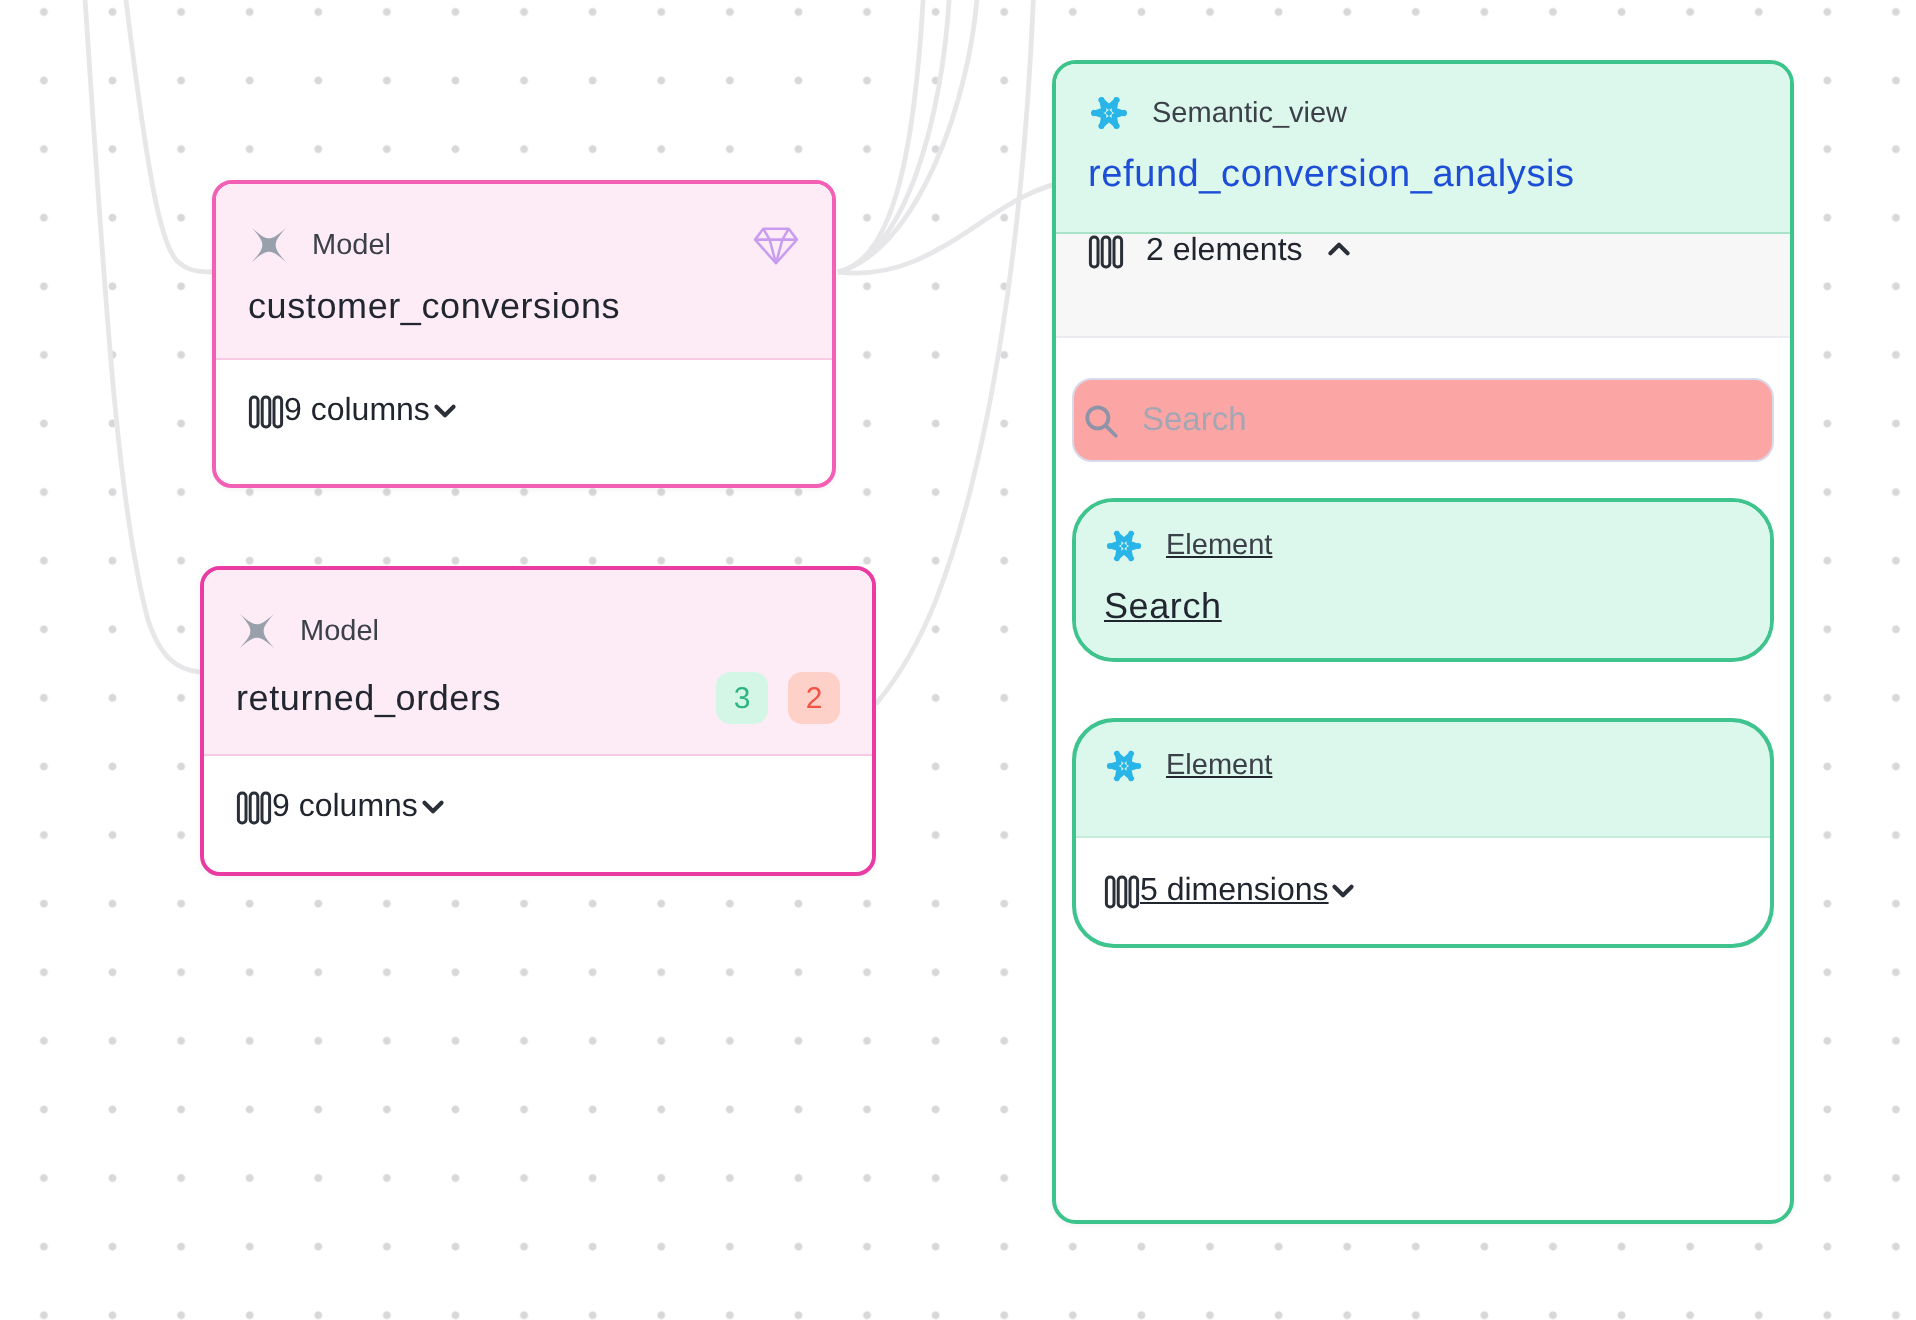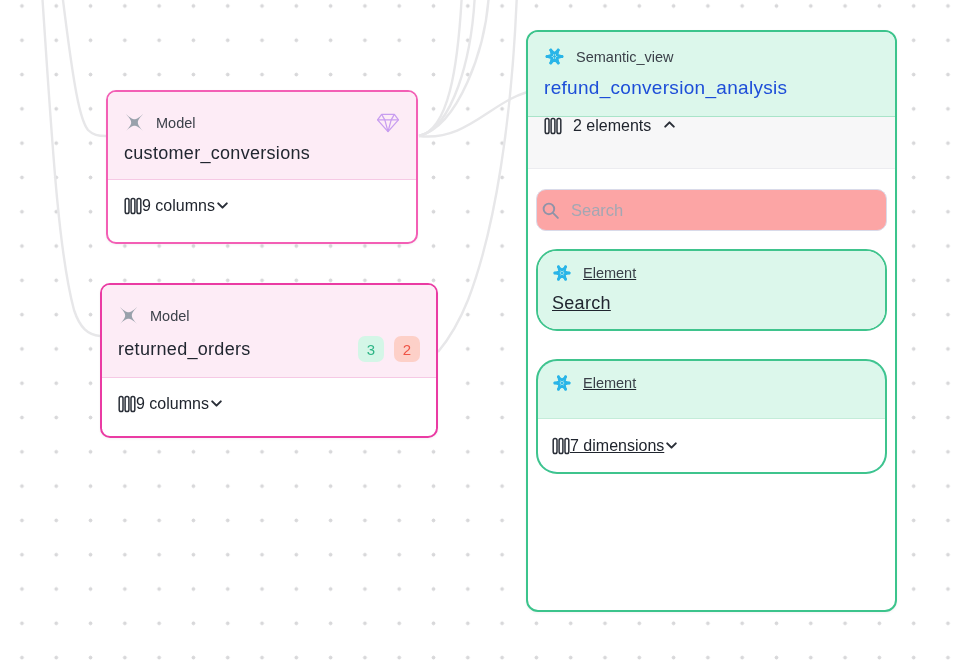--- a/index.html
+++ b/index.html
@@ -268,21 +268,21 @@
         </div>
       </div>
       <div class="node-footer">
         <span class="icon">
           <svg width="18" height="18" viewBox="0 0 18 18" fill="none" stroke="#2a2f38" stroke-width="1.5">
               <rect x="1.2" y="1.5" width="3.8" height="15" rx="1.8"></rect>
               <rect x="7.1" y="1.5" width="3.8" height="15" rx="1.8"></rect>
               <rect x="13" y="1.5" width="3.8" height="15" rx="1.8"></rect>
             </svg>
         </span>
-        <span>7 dimensions</span>
+        <span>5 dimensions</span>
         <span class="icon">
           <svg width="15" height="15" viewBox="0 0 14 14" fill="none" stroke="#2a2f38" stroke-width="1.9" stroke-linecap="round" stroke-linejoin="round">
               <path d="M3 5 L7 9 L11 5"></path>
             </svg>
         </span>
       </div>
     </div>
   </div>
 </div>
 

